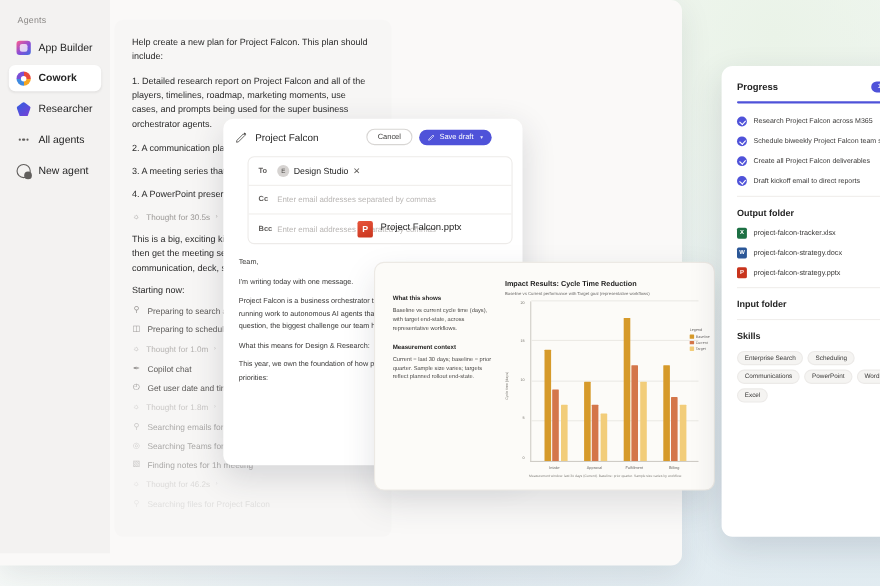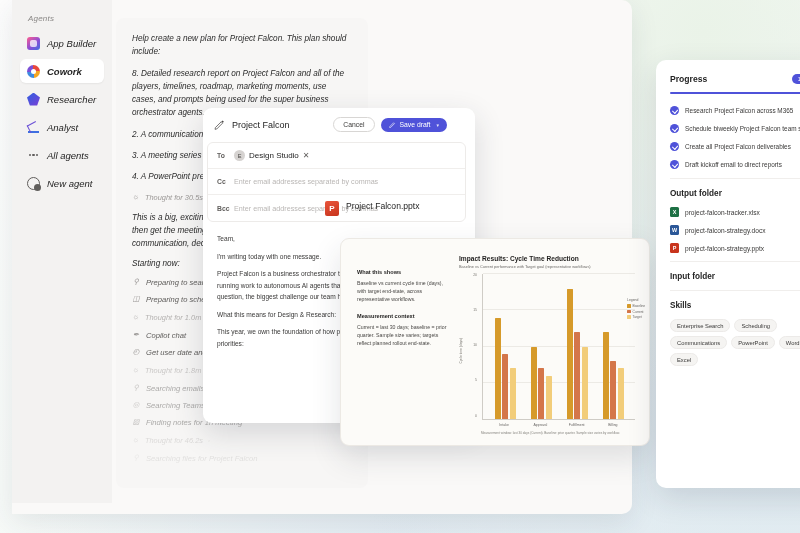--- a/index.html
+++ b/index.html
@@ -12,26 +12,25 @@
     position: relative; width: 800px; height: 533px; overflow: hidden;
     background:
       radial-gradient(circle at 88% 6%, #eaf3e8 0%, rgba(234,243,232,0) 42%),
       radial-gradient(circle at 97% 78%, #dce8ef 0%, rgba(220,232,239,0) 48%),
       radial-gradient(circle at 50% 100%, #e3ecf2 0%, rgba(227,236,242,0) 55%),
       linear-gradient(145deg, #fdfdfd 0%, #f7faf8 45%, #eef4f5 100%);
   }
 
   
   #app-shell {
-    position: absolute; left: 12px; top: 0; width: 620px; height: 514px;
+    position: absolute; left: 0; top: 0; width: 620px; height: 514px;
     background: #faf9f8;
     border-top-right-radius: 10px; border-bottom-right-radius: 10px;
     overflow: hidden;
     box-shadow: 0 8px 28px rgba(40,50,70,.10);
-    font-style: italic;
   }
 
   
   #sidebar {
     position: absolute; left: 0; top: 0; width: 100px; height: 503px;
     background: #f3f2f1; padding: 14px 6px 0 6px;
   }
   .side-header {
     font-size: 8px; color: #8a8886; padding: 0 0 8px 10px; letter-spacing: .2px;
   }
@@ -95,21 +94,21 @@
   .btn-cancel {
     font-size: 6.8px; color: #3b3a39; background: #fff;
     border: 1px solid #d8d6d4; border-radius: 11px; padding: 3px 9px; cursor: pointer;
   }
   .btn-save {
     display: flex; align-items: center; gap: 4px;
     font-size: 6.8px; color: #fff; background: #4f52d9;
     border-radius: 11px; padding: 3.5px 8px; cursor: pointer;
   }
   .btn-save .cv { font-size: 5px; opacity: .85; margin-left: 2px; }
-  .email-fields { margin: 2px 9px 0 4px; border: 1px solid #edebe9; border-radius: 6px; }
+  .email-fields { margin: 2px 9px 0 22px; border: 1px solid #edebe9; border-radius: 6px; }
   .fld { display: flex; align-items: center; height: 26px; padding: 0 9px; border-bottom: 1px solid #f0eeec; }
   .fld:last-child { border-bottom: none; }
   .fld-lbl { font-size: 6.8px; color: #605e5c; font-weight: bold; width: 17px; flex: 0 0 17px; }
   .fld-ph { font-size: 7.2px; color: #b9b6b4; }
   .chip { display: flex; align-items: center; gap: 4px; }
   .chip-av {
     width: 11px; height: 11px; border-radius: 50%; background: #d6d3d1;
     font-size: 5.6px; color: #4a4846; display:flex; align-items:center; justify-content:center;
   }
   .chip-nm { font-size: 8px; color: #242424; }
@@ -236,41 +235,37 @@
       </div>
       <div class="side-item active">
         <span class="side-ico ico-cowork"></span>
         <span class="side-label">Cowork</span>
       </div>
       <div class="side-item">
         <span class="side-ico ico-researcher"></span>
         <span class="side-label">Researcher</span>
       </div>
       <div class="side-item">
-        <span class="side-ico ico-analyst"></span>
-        <span class="side-label">Analyst</span>
-      </div>
-      <div class="side-item">
         <span class="side-ico ico-allagents">
             <i></i>
             <i></i>
             <i></i>
           </span>
         <span class="side-label">All agents</span>
       </div>
       <div class="side-item">
         <span class="side-ico ico-newagent"></span>
         <span class="side-label">New agent</span>
       </div>
     </div>
 
     <div id="chat-panel">
       <div class="chat-prompt">
         <p>Help create a new plan for Project Falcon. This plan should include:</p>
-        <p>8. Detailed research report on Project Falcon and all of the players, timelines, roadmap, marketing moments, use cases, and prompts being used for the super business orchestrator agents.</p>
+        <p>1. Detailed research report on Project Falcon and all of the players, timelines, roadmap, marketing moments, use cases, and prompts being used for the super business orchestrator agents.</p>
         <p>2. A communication plan and summary of the strategy.</p>
         <p>3. A meeting series that happens every week.</p>
         <p>4. A PowerPoint presentation.</p>
       </div>
 
       <div class="thought-row">
         <span class="mini-ico">
             <span class="glyph">☼</span>
           </span>
         <span>Thought for 30.5s</span>

